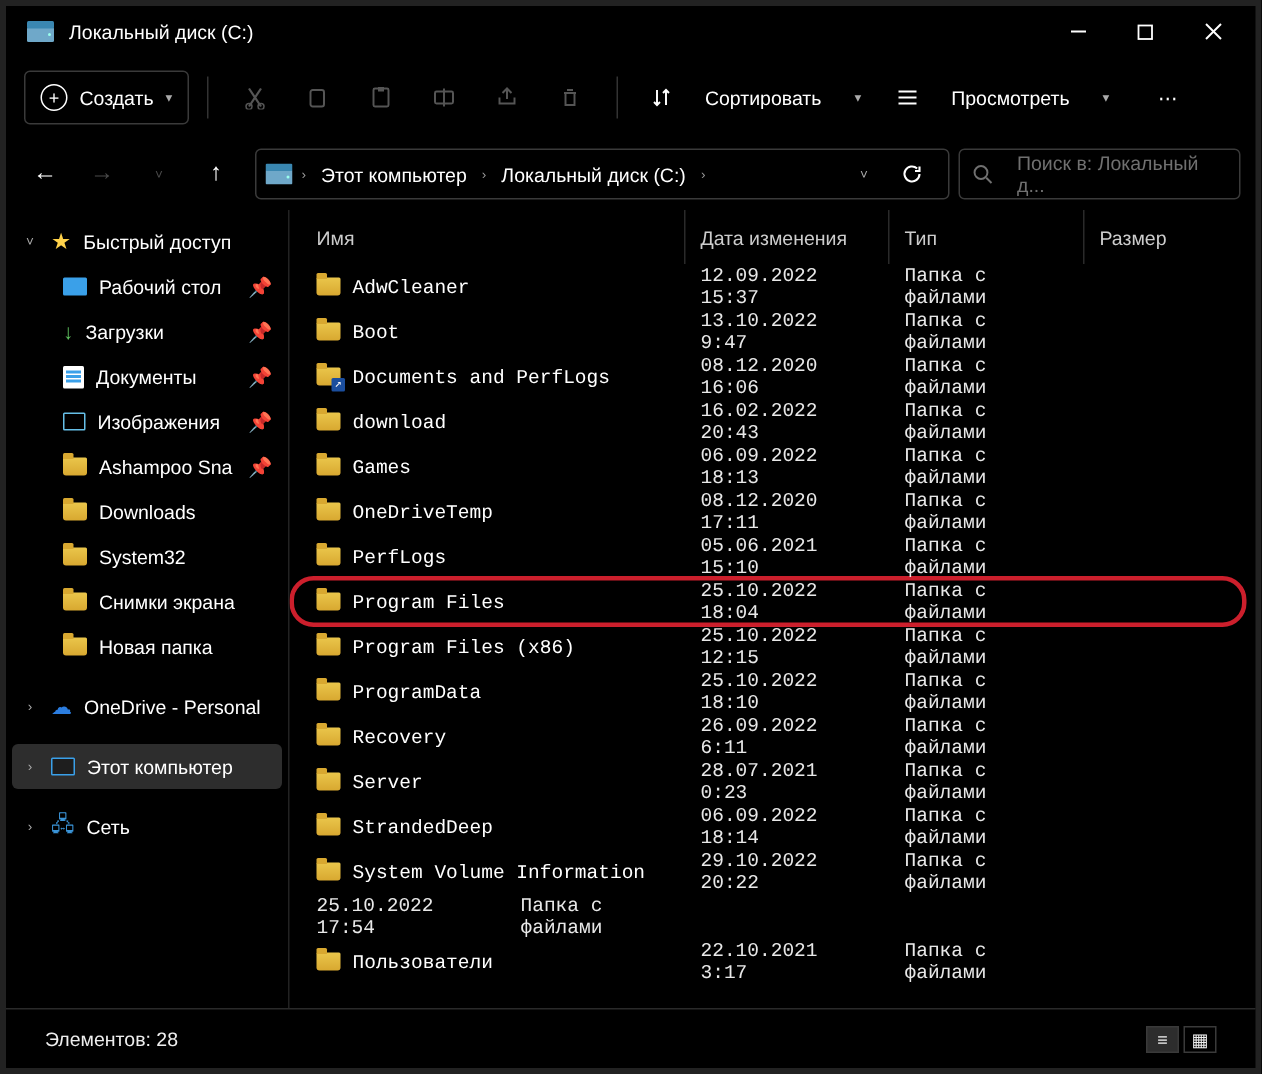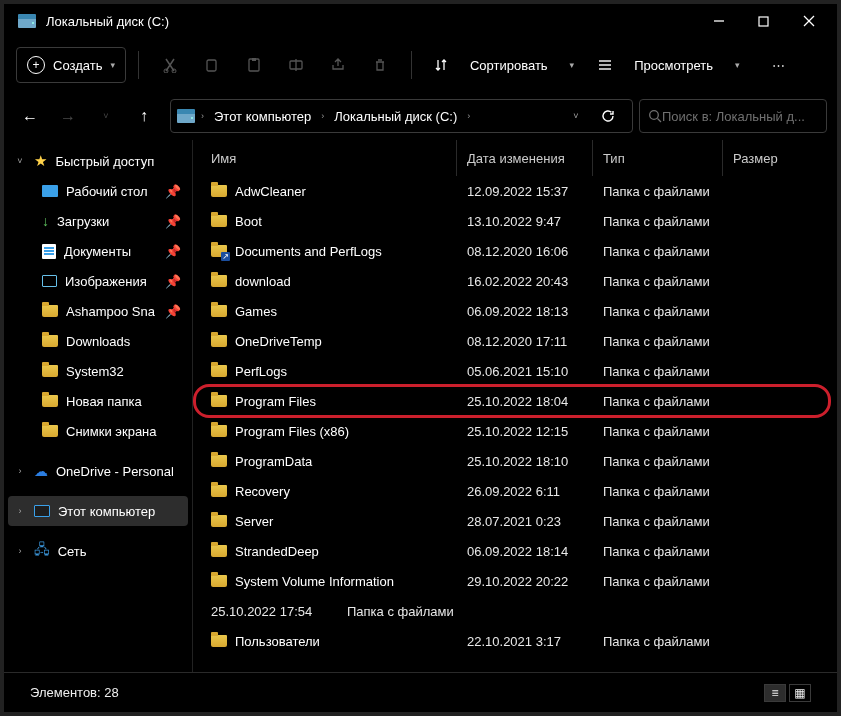--- a/index.html
+++ b/index.html
@@ -25,21 +25,21 @@
 
   
   .navrow { height: 48px; display: flex; align-items: center; padding: 0 10px; gap: 6px; }
   .navarrow { width: 32px; height: 32px; display: flex; align-items: center; justify-content: center; color: #fff; font-size: 16px; }
   .navarrow.dis { color: #4a4a4a; }
   .addrbar { flex: 1; height: 34px; border: 1px solid #3a3a3a; border-radius: 4px; display: flex; align-items: center; padding: 0 6px; gap: 6px; margin-left: 4px; }
   .crumb { display: flex; align-items: center; gap: 4px; padding: 2px 4px; color: #fff; }
   .crumb-sep { color: #999; font-size: 9px; }
   .addr-right { display: flex; align-items: center; gap: 4px; padding-right: 4px; }
   .addr-right .ab { width: 28px; height: 28px; display: flex; align-items: center; justify-content: center; color: #fff; }
-  .searchbx { width: 188px; height: 34px; border: 1px solid #3a3a3a; border-radius: 4px; display: flex; align-items: center; padding: 0 8px; gap: 0; color: #707070; }
+  .searchbx { width: 188px; height: 34px; border: 1px solid #3a3a3a; border-radius: 4px; display: flex; align-items: center; padding: 0 8px; gap: 16px; color: #707070; }
 
   
   .bodyarea { flex: 1; display: flex; min-height: 0; }
   .sidebar { width: 188px; padding: 6px 4px; overflow: hidden; }
   .sbitem { height: 30px; display: flex; align-items: center; padding: 0 6px; gap: 8px; border-radius: 4px; color: #fff; font-size: 13px; }
   .sbitem.selected { background: #2d2d2d; }
   .sbitem .exp { width: 12px; font-size: 9px; color: #aaa; text-align: center; }
   .sbitem .lbl { white-space: nowrap; overflow: hidden; text-overflow: ellipsis; flex: 1; }
   .pin { color: #6b6b6b; font-size: 13px; }
   .star { color: #ffd24a; font-size: 15px; }
@@ -55,21 +55,21 @@
   .net-ic { color:#3a94d8; font-size:14px; }
 
   
   .filearea { flex: 1; display: flex; flex-direction: column; min-height: 0; border-left: 1px solid #222; }
   .colhead { height: 36px; display: flex; align-items: center; color: #ccc; padding-left: 8px; }
   .colhead .ch { border-right: 1px solid #2a2a2a; padding: 0 10px; height: 100%; display: flex; align-items: center; }
   .c-name { width: 256px; }
   .c-date { width: 136px; }
   .c-type { width: 130px; }
   .c-size { flex: 1; }
-  .rows { flex: 1; overflow: hidden; }
+  .rows { flex: 1; overflow: hidden; font-family: Liberation Mono, monospace; }
   .row { height: 30px; display: flex; align-items: center; padding-left: 8px; color: #fff; }
   .row.highlight { border: 3px solid #cc1f2c; border-radius: 16px; height: 34px; margin: -2px 6px -2px 0; padding-left: 5px; }
   .cell { padding: 0 10px; }
   .cell.name { width: 256px; display: flex; align-items: center; gap: 8px; }
   .cell.date { width: 136px; color: #e8e8e8; }
   .cell.type { width: 130px; color: #e8e8e8; }
   .shortcut { position: relative; }
   .shortcut::after { content: '↗'; position: absolute; right: -3px; bottom: -4px; width: 9px; height: 9px; background: #1b4e9e; color: #fff; font-size: 8px; line-height: 9px; text-align: center; border-radius: 1px; }
 
   
@@ -256,25 +256,25 @@
       <div class="sbitem" style="padding-left:34px">
           <span class="fld-ic"></span>
           <span class="lbl">Downloads</span>
         </div>
       <div class="sbitem" style="padding-left:34px">
           <span class="fld-ic"></span>
           <span class="lbl">System32</span>
         </div>
       <div class="sbitem" style="padding-left:34px">
           <span class="fld-ic"></span>
+          <span class="lbl">Снимки экрана</span>
+        </div>
+      <div class="sbitem" style="padding-left:34px">
+          <span class="fld-ic"></span>
           <span class="lbl">Новая папка</span>
-        </div>
-      <div class="sbitem" style="padding-left:34px">
-          <span class="fld-ic"></span>
-          <span class="lbl">Снимки экрана</span>
         </div>
       <div style="height:10px"></div>
       <div class="sbitem">
           <span class="exp">›</span>
           <span class="cloud">☁</span>
           <span class="lbl">OneDrive - Personal</span>
         </div>
       <div style="height:10px"></div>
       <div class="sbitem selected">
           <span class="exp">›</span>

